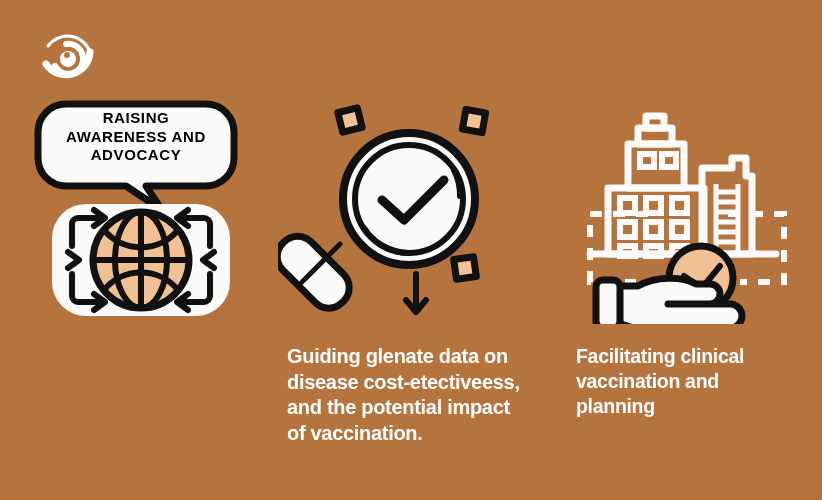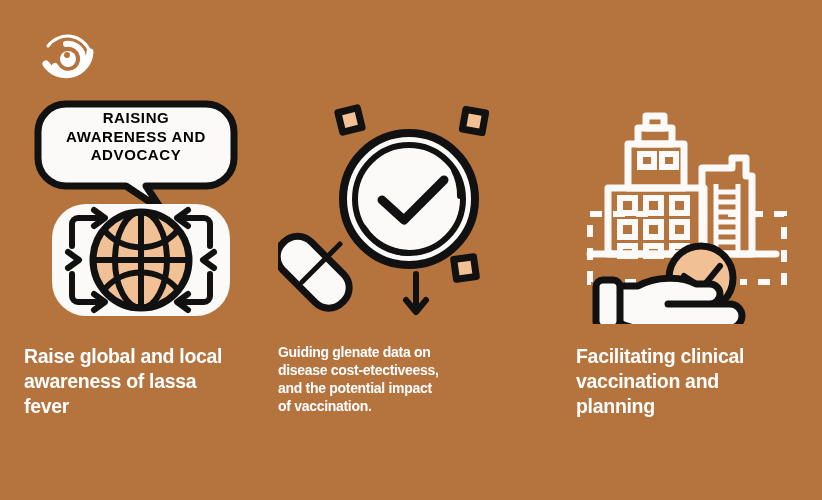--- a/index.html
+++ b/index.html
@@ -52,21 +52,21 @@
     top: 344px;
     left: 0;
     width: 100%;
     color: #FFFFFF;
     font-weight: 700;
     font-size: 19.5px;
     line-height: 1.28;
     letter-spacing: -0.3px;
     white-space: pre-line;
   }
-  #caption-2 { font-size: 14px; }
+  #caption-2 { font-size: 20px; margin-left: 9px; }
 
   
   .bubble-wrap {
     position: absolute;
     left: 14px;
     top: 0;
     width: 196px;
     height: 98px;
   }
   .bubble-text {
@@ -156,23 +156,20 @@
         </g>
       </svg>
 
       <div class="bubble-wrap">
         <div class="bubble-text">RAISING
 AWARENESS AND
 ADVOCACY</div>
       </div>
     </div>
 
-    <div class="caption" id="caption-1">Raise global and local
-awareness of lassa
-fever</div>
   </div>
 
   <div class="col" id="col-2">
 
     <div class="art">
       <svg viewBox="0 0 272 228" width="272" height="228" aria-hidden="true">
 
         <g stroke="#111111" stroke-width="7" stroke-linejoin="round">
           <rect x="-10" y="-10" width="20" height="20" fill="#F1C094" transform="translate(72,24) rotate(-14)"></rect>
           <rect x="-10" y="-10" width="20" height="20" fill="#F1C094" transform="translate(196,25) rotate(10)"></rect>

